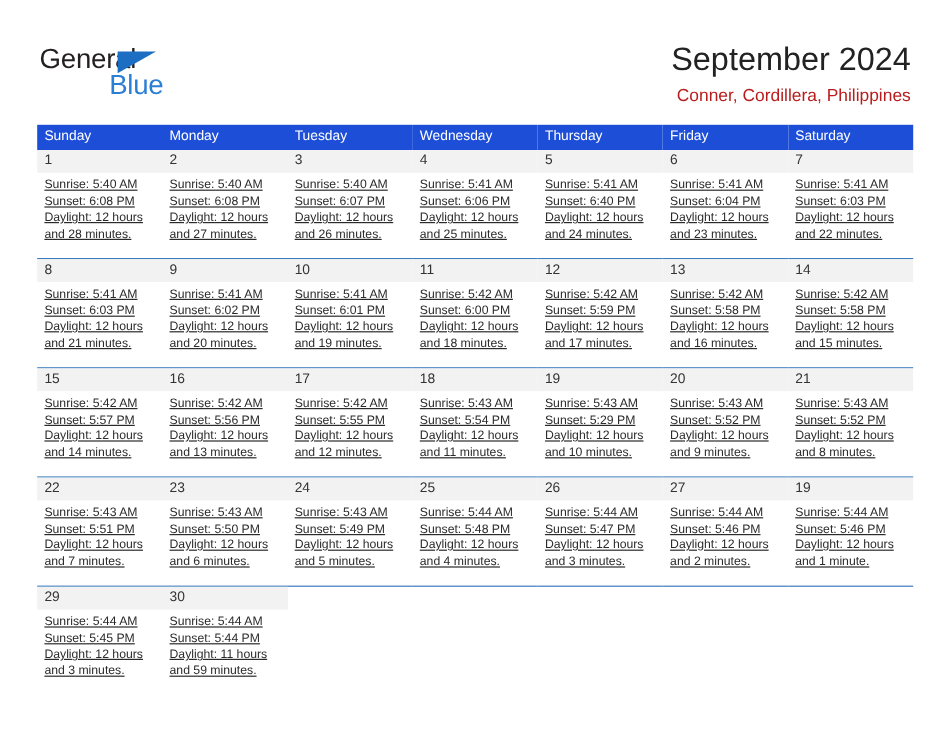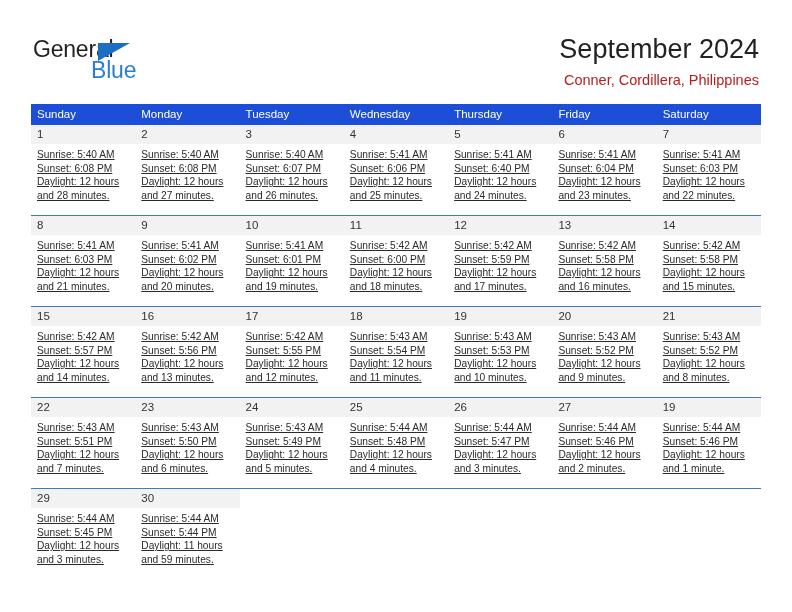--- a/index.html
+++ b/index.html
@@ -379,21 +379,21 @@
                 <div>Daylight: 12 hours</div>
                 <div>and 11 minutes.</div>
               </div>
             </div>
           </td>
           <td>
             <div class="cell">
               <div class="daynum">19</div>
               <div class="info">
                 <div>Sunrise: 5:43 AM</div>
-                <div>Sunset: 5:53 PM</div>
+                <div>Sunset: 5:29 PM</div>
                 <div>Daylight: 12 hours</div>
                 <div>and 10 minutes.</div>
               </div>
             </div>
           </td>
           <td>
             <div class="cell">
               <div class="daynum">20</div>
               <div class="info">
                 <div>Sunrise: 5:43 AM</div>

